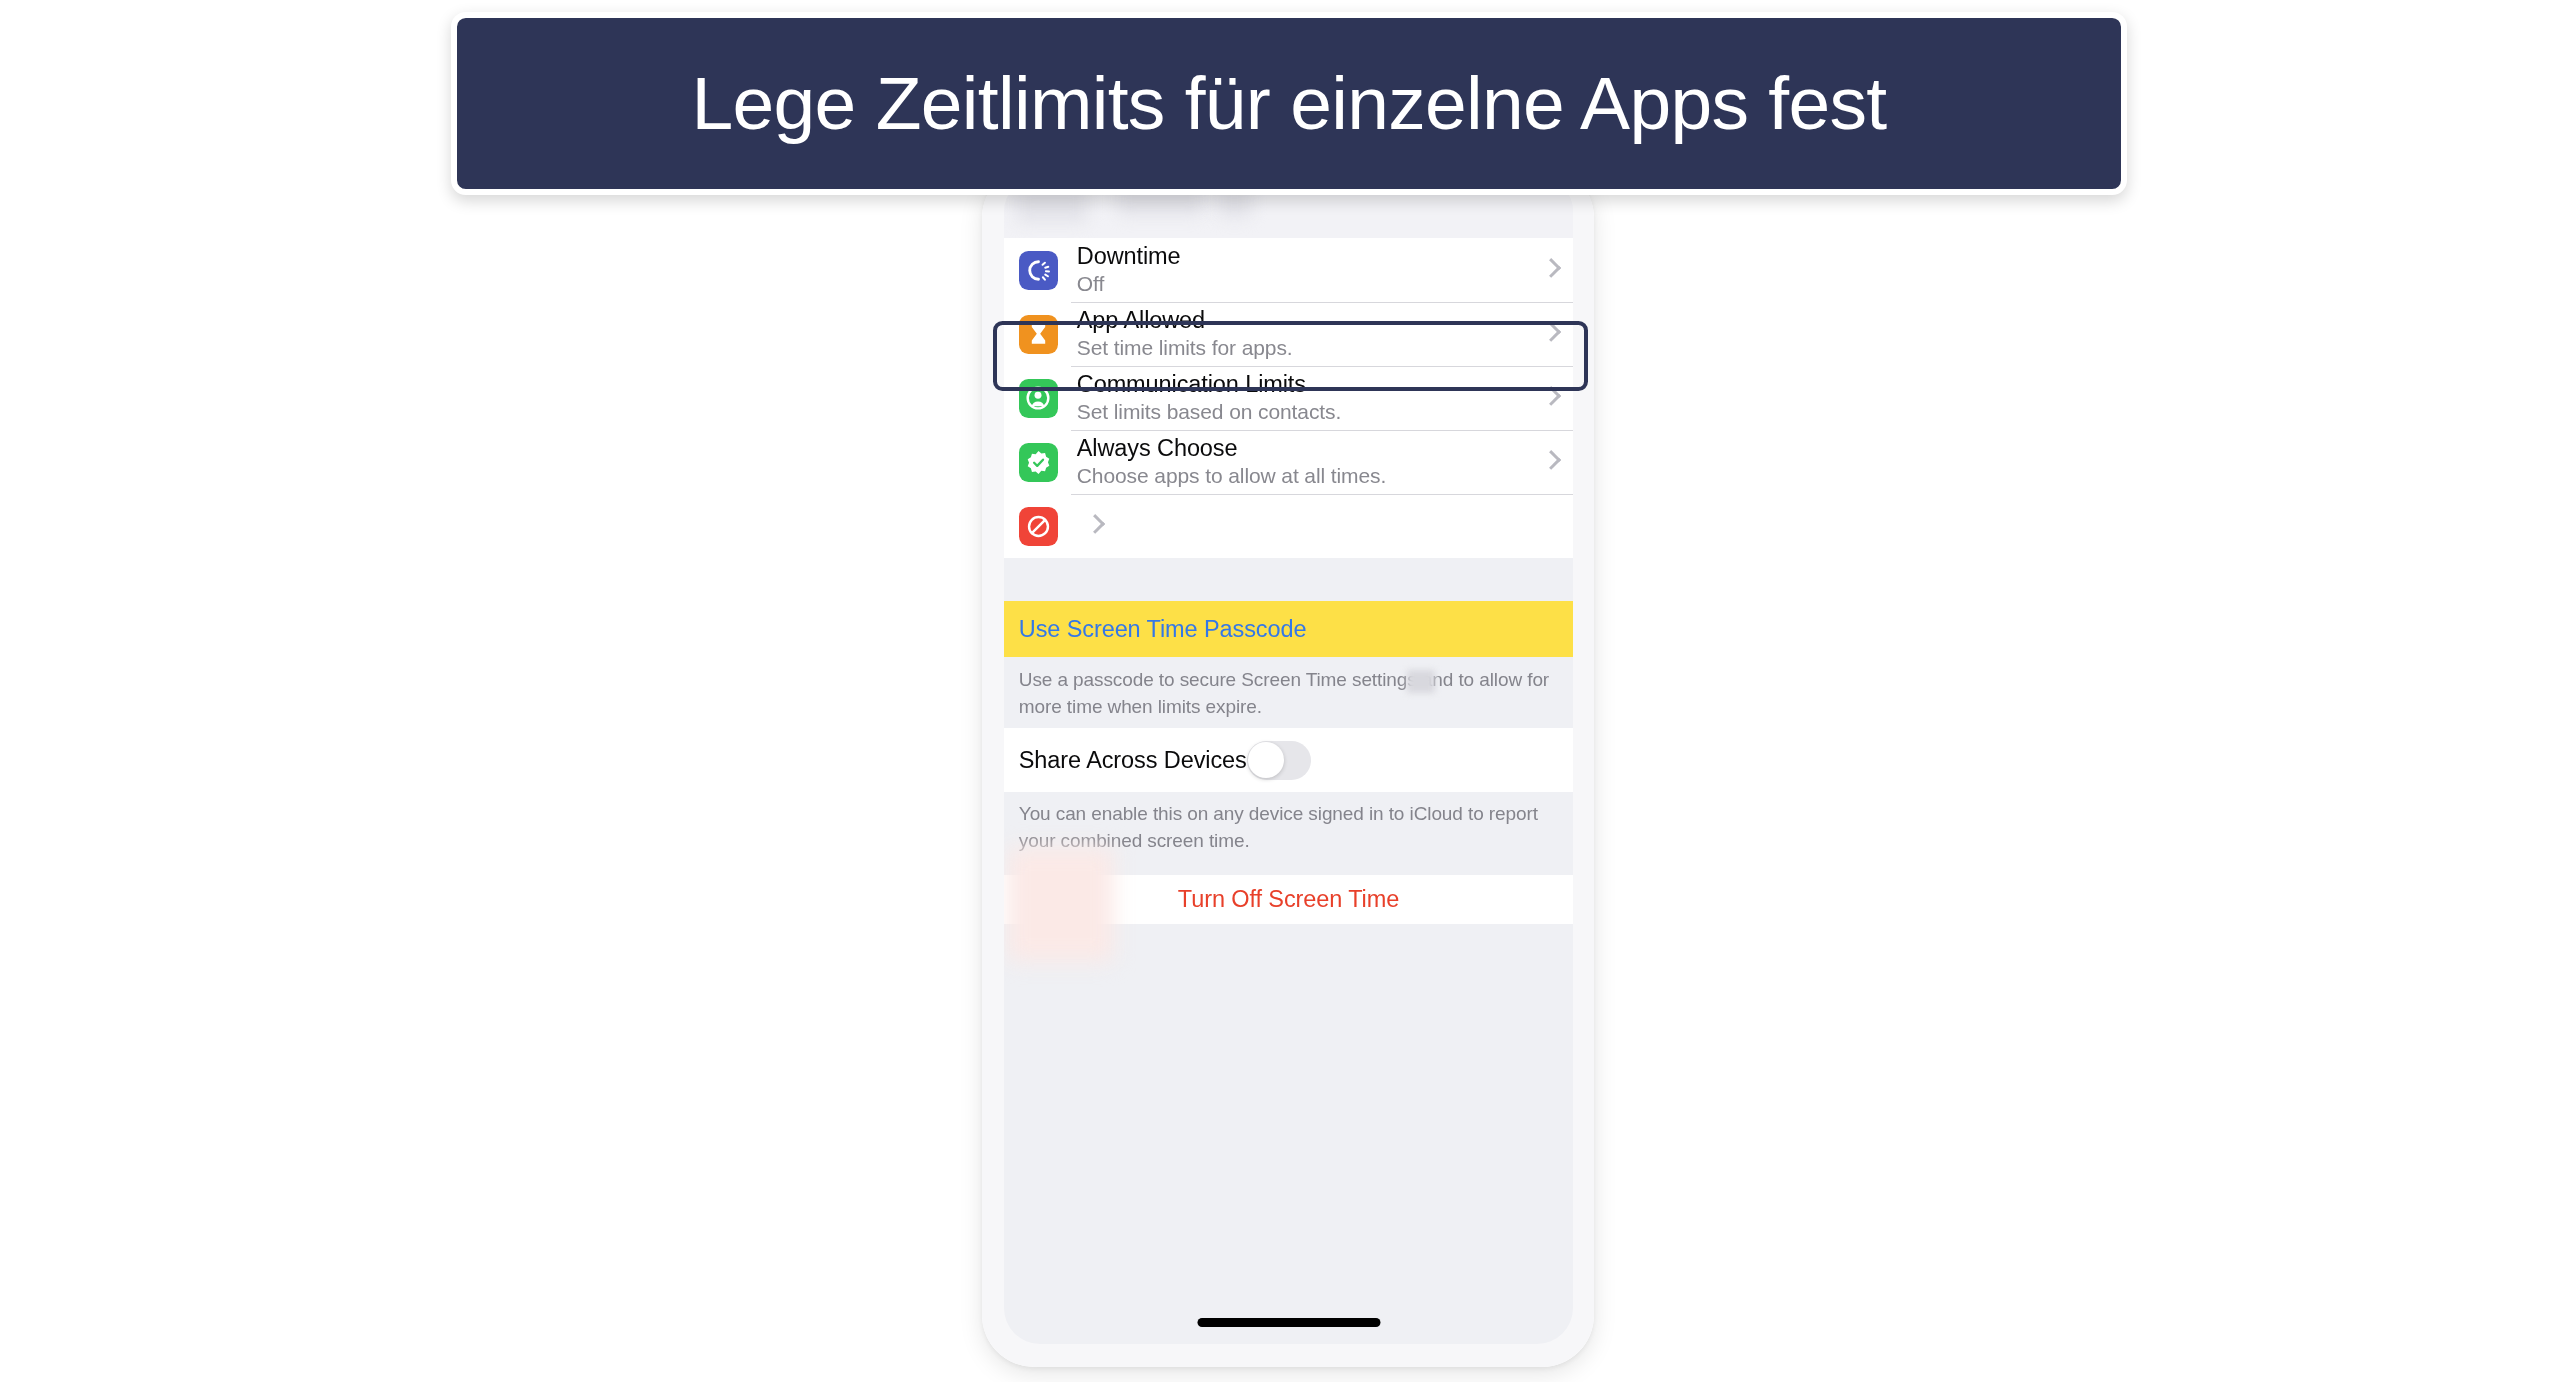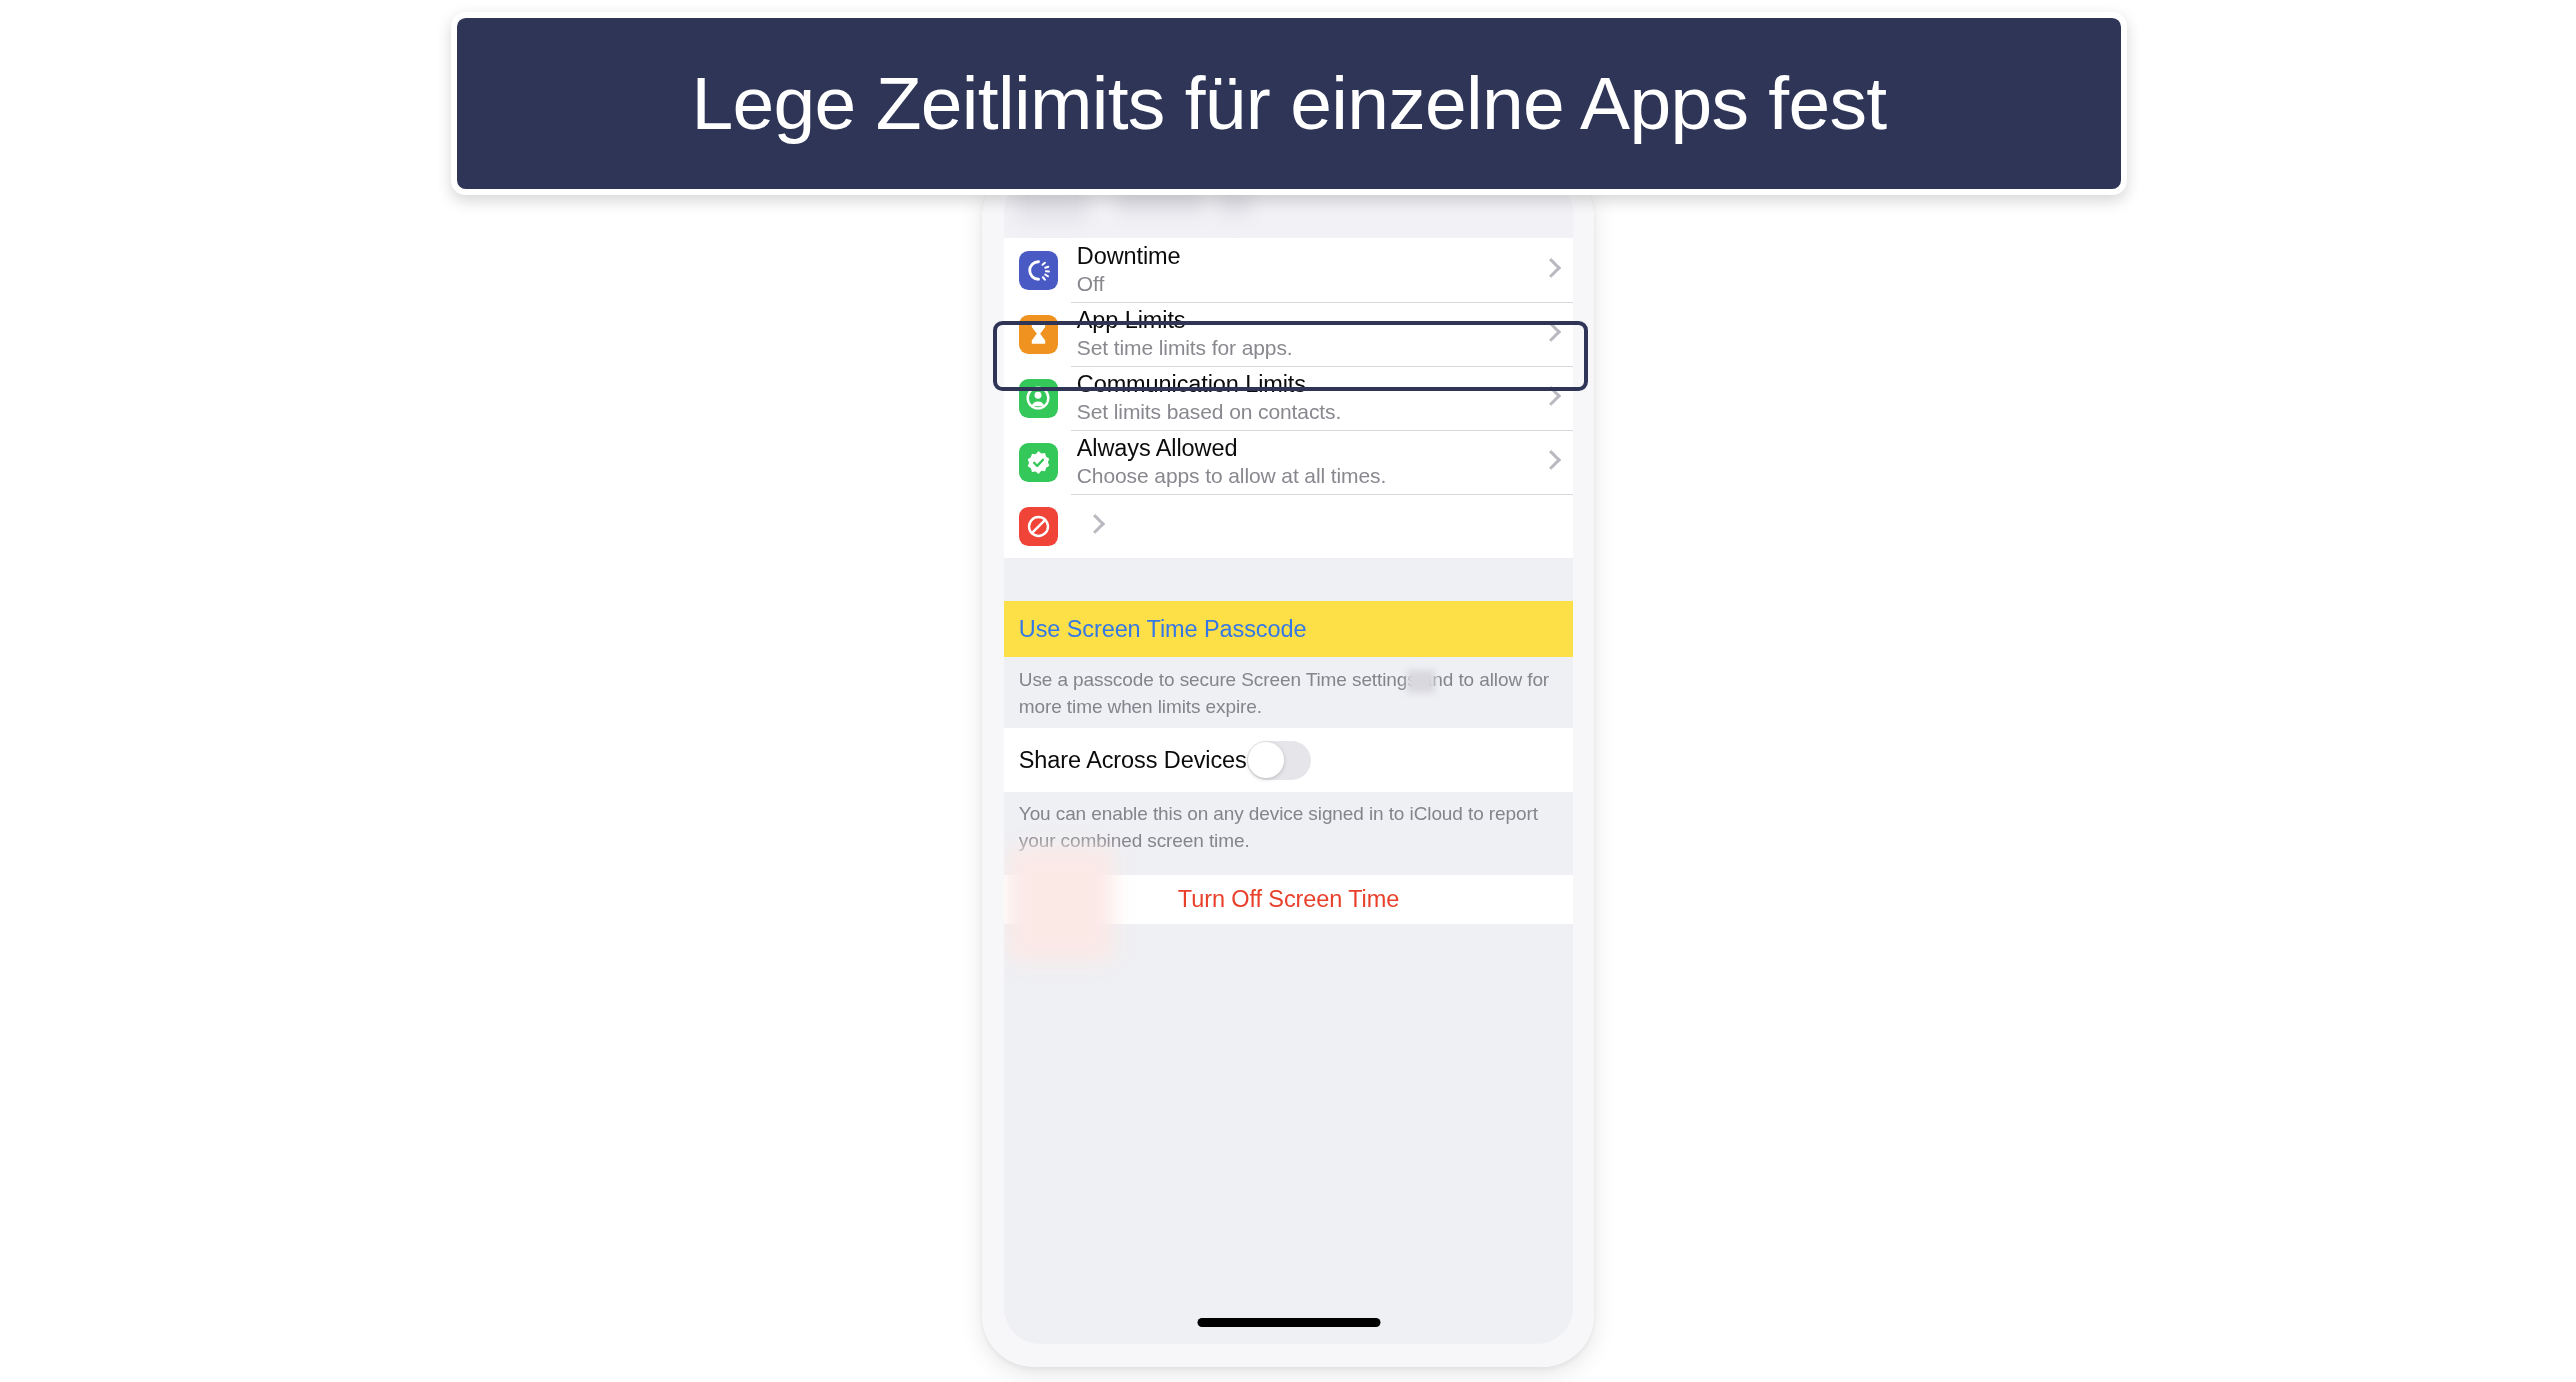--- a/index.html
+++ b/index.html
@@ -362,21 +362,21 @@
         <span class="chev"></span>
       </div>
 
       <div class="row">
         <span class="app-icon" style="background:#f0921f">
           <svg class="glyph" width="23" height="25.5" viewBox="0 0 34 38">
             <path d="M7 4 H27 V9 L19.5 19 L27 29 V34 H7 V29 L14.5 19 L7 9 Z" fill="#fff"></path>
           </svg>
         </span>
         <span class="row-text">
-          <span class="row-title">App Limits</span>
+          <span class="row-title">App Allowed</span>
           <span class="row-sub">Set time limits for apps.</span>
         </span>
         <span class="chev"></span>
       </div>
 
       <div class="row">
         <span class="app-icon" style="background:#34c759">
           <svg class="glyph" width="28" height="28" viewBox="0 0 42 42">
             <circle cx="21" cy="21" r="15.5" fill="none" stroke="#fff" stroke-width="3.6"></circle>
             <circle cx="21" cy="17" r="5.2" fill="#fff"></circle>
@@ -391,21 +391,21 @@
       </div>
 
       <div class="row">
         <span class="app-icon" style="background:#34c759">
           <svg class="glyph" width="27" height="27" viewBox="0 0 40 40">
             <path d="M20 3 l4.2 3.6 5.5-.5 1.6 5.3 4.7 2.9-2 5.2 2 5.2-4.7 2.9-1.6 5.3-5.5-.5L20 37l-4.2-3.6-5.5.5-1.6-5.3L4 25.7l2-5.2-2-5.2 4.7-2.9 1.6-5.3 5.5.5Z" fill="#fff"></path>
             <path d="M13.5 20.4 l4.6 4.6 8.6-9.2" fill="none" stroke="#34c759" stroke-width="3.4" stroke-linecap="round" stroke-linejoin="round"></path>
           </svg>
         </span>
         <span class="row-text">
-          <span class="row-title">Always Allowed</span>
+          <span class="row-title">Always Choose</span>
           <span class="row-sub">Choose apps to allow at all times.</span>
         </span>
         <span class="chev"></span>
       </div>
 
       <div class="row">
         <span class="app-icon" style="background:#f04438">
           <svg class="glyph" width="27" height="27" viewBox="0 0 40 40">
             <circle cx="20" cy="20" r="14" fill="none" stroke="#fff" stroke-width="3.6"></circle>
             <line x1="10.2" y1="29.8" x2="29.8" y2="10.2" stroke="#fff" stroke-width="3.6" stroke-linecap="round"></line>

